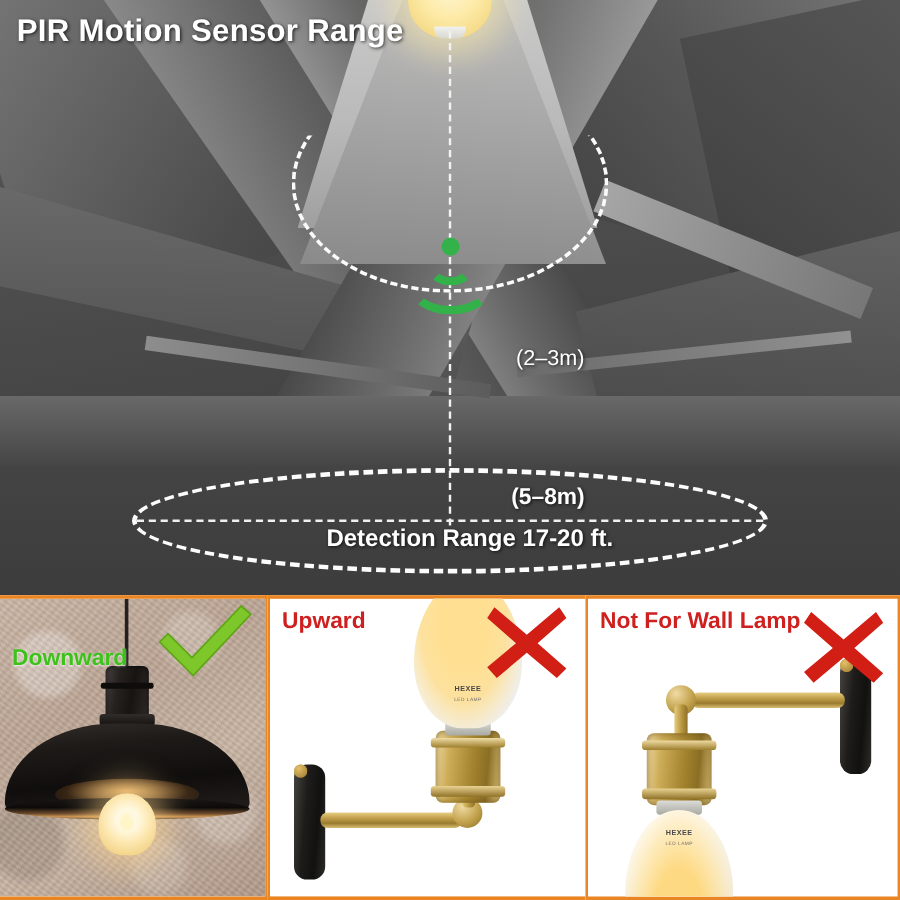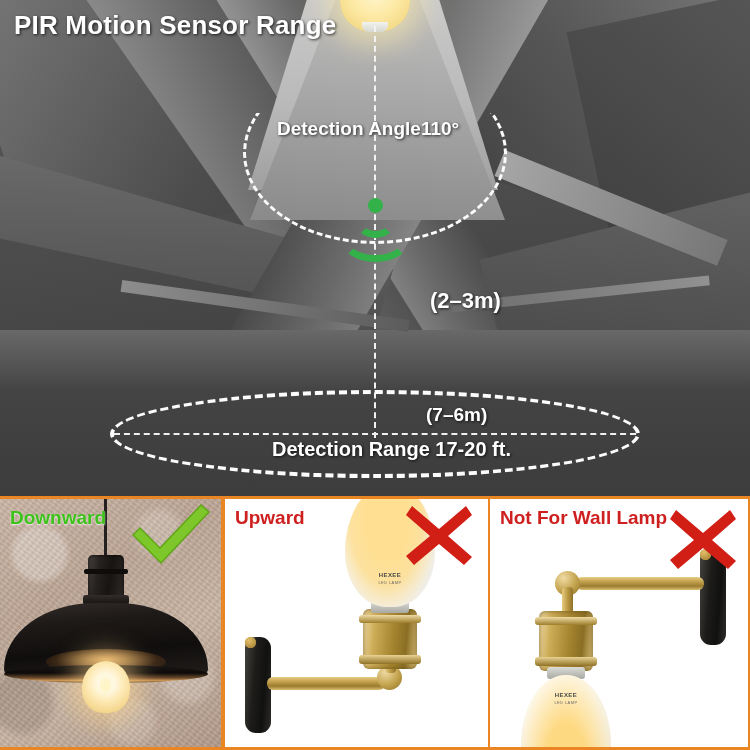--- a/index.html
+++ b/index.html
@@ -154,40 +154,40 @@
 
   
   .scene-txt {
     position:absolute; color:#fff; font-weight:bold;
     text-shadow:1px 1px 3px rgba(0,0,0,.75);
     white-space:nowrap;
   }
   #title      { left:14px;  top:10px;  font-size:26px; letter-spacing:.2px; }
   #lbl-angle  { left:277px; top:118px; font-size:19px; font-weight:600; }
   #lbl-height { left:277px; top:266px; font-size:19px; font-weight:600; }
-  #lbl-height-sub { left:430px; top:288px; font-size:22px; font-weight:700; }
+  #lbl-height-sub { left:430px; top:288px; font-size:18px; font-weight:400; }
   #lbl-range-m{ left:426px; top:404px; font-size:19px; font-weight:600; }
   #lbl-range  { left:272px; top:438px; font-size:20px; font-weight:bold; }
 
   
   #panels {
     position:absolute; left:0; top:496px; width:750px; height:254px;
     display:flex; background:#e98523;
   }
   .panel { position:relative; height:254px; overflow:hidden; background:#fff; }
   .panel.p1 { width:223px; border:3px solid #e98523; border-left:none; border-right:2px solid #e98523; }
   .panel.p2 { width:262px; border:3px solid #e98523; border-left:2px solid #e98523; border-right:2px solid #e98523; }
   .panel.p3 { width:265px; border:3px solid #e98523; border-left:2px solid #e98523; border-right:none; }
 
   .panel-label {
     position:absolute; left:10px; top:8px; z-index:9;
     font-size:19px; font-weight:bold; white-space:nowrap;
     text-shadow:0 1px 2px rgba(255,255,255,.85);
   }
-  .lbl-green { color:#3cc21a; }
+  .lbl-green { color:#3cc21a;margin-top:31px; }
   .lbl-red   { color:#cf2020; }
 
   
   .concrete {
     position:absolute; left:0; top:0; width:100%; height:100%;
     background:
       radial-gradient(circle at 18% 22%, rgba(255,255,255,.30) 0 9%, rgba(0,0,0,0) 12%),
       radial-gradient(circle at 72% 14%, rgba(255,255,255,.22) 0 7%, rgba(0,0,0,0) 11%),
       radial-gradient(circle at 44% 58%, rgba(0,0,0,.13) 0 10%, rgba(0,0,0,0) 14%),
       radial-gradient(circle at 85% 72%, rgba(255,255,255,.20) 0 8%, rgba(0,0,0,0) 12%),
@@ -350,26 +350,25 @@
       <div class="dot"></div>
       <div class="wave w1"></div>
       <div class="wave w2"></div>
     </div>
 
     <div id="ellipse"></div>
     <div id="ellipse-dia"></div>
 
     <div class="scene-txt" id="title">PIR Motion Sensor Range</div>
 
-    <div class="scene-txt" id="lbl-angle">Detection Angle110°</div>
 
 
     <div class="scene-txt" id="lbl-height-sub">(2–3m)</div>
 
-    <div class="scene-txt" id="lbl-range-m">(7–6m)</div>
+    <div class="scene-txt" id="lbl-range-m">(5–8m)</div>
 
     <div class="scene-txt" id="lbl-range">Detection Range 17-20 ft.</div>
   </div>
 
   <div id="panels">
 
     <div class="panel p1">
       <div class="concrete"></div>
 
       <div class="pend-cord"></div>

